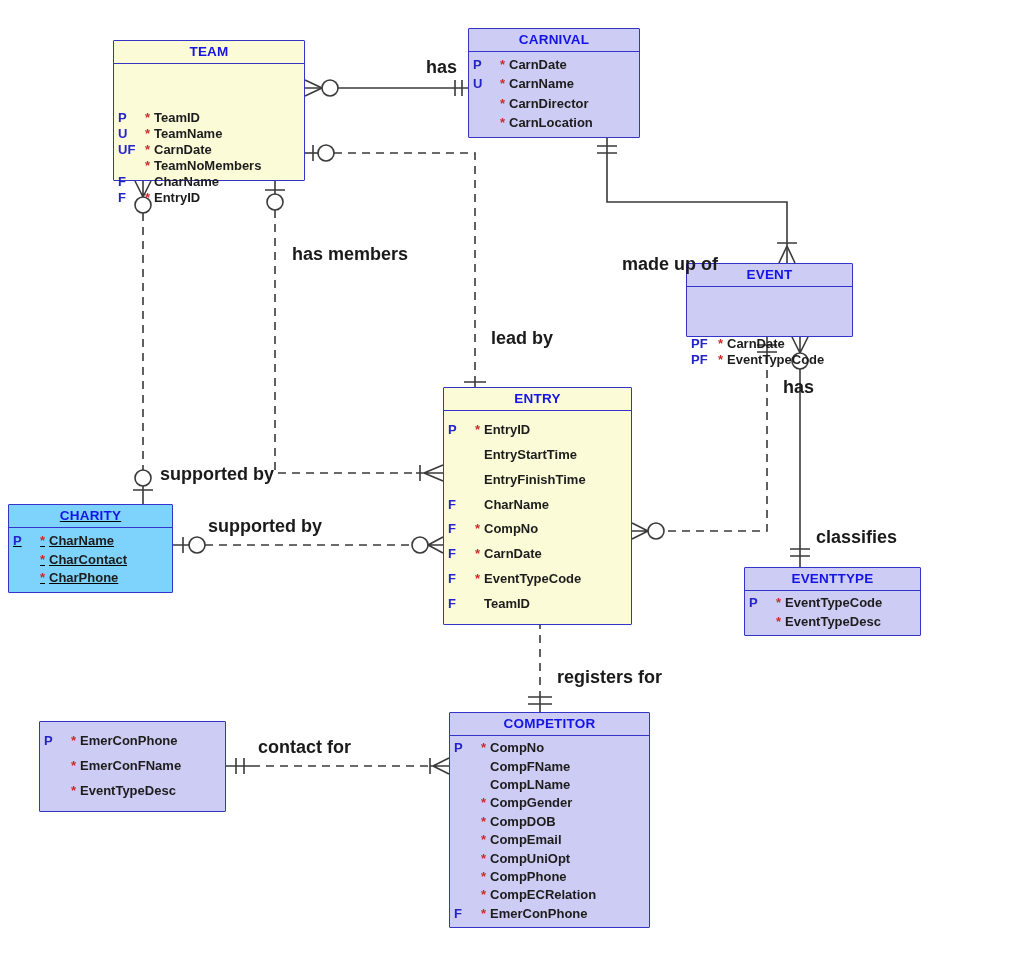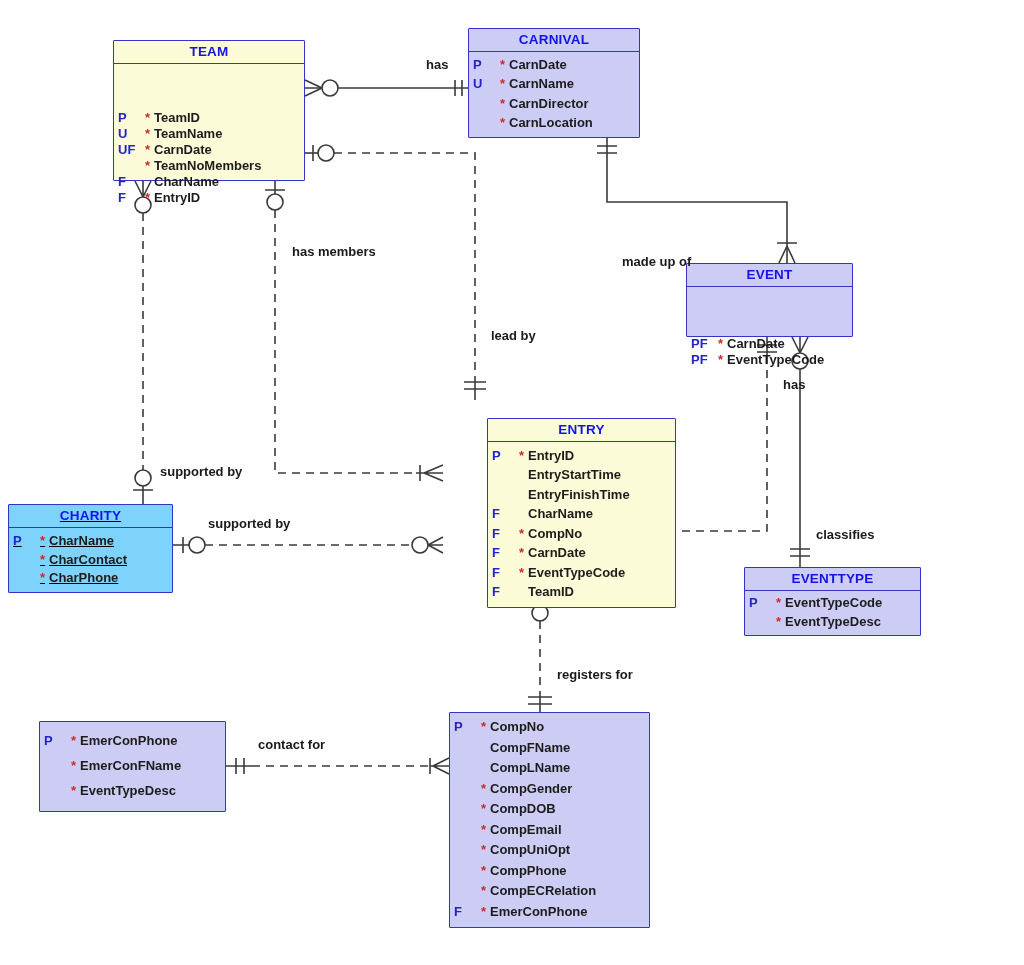--- a/index.html
+++ b/index.html
@@ -35,21 +35,21 @@
     justify-content:space-evenly;
     padding:2px 0 3px 0;
   }
   .arow{display:flex;align-items:center;font-size:13px;font-weight:600;line-height:16px;}
   .arow .k{flex:0 0 23px;padding-left:4px;color:var(--key_color,#2323cc);}
   .arow .s{flex:0 0 13px;color:var(--star_color,#cc2a2a);text-align:center;}
   .arow .n{flex:1;color:#1c1c1c;white-space:nowrap;}
 
   .rel-label{
     position:absolute;
-    font-size:13px;font-weight:600;
+    font-size:18px;font-weight:600;
     color:var(--label_color,#1a1a1a);
     white-space:nowrap;
     padding-left:12px;
   }
 </style>
 </head>
 <body>
 
 <div id="canvas">
 
@@ -199,21 +199,21 @@
           <span class="n">CharContact</span>
         </div>
         <div class="arow">
           <span class="k"></span>
           <span class="s">*</span>
           <span class="n">CharPhone</span>
         </div>
       </div>
   </div>
 
-  <div class="entity" style="left: 443px; top: 418px; width: 189px; height: 190px; background: rgb(252, 251, 216); margin-left: 44px;">
+  <div class="entity" style="left: 443px; top: 387px; width: 189px; height: 238px; background: rgb(252, 251, 216);">
     <div class="ehead">ENTRY</div>
     <div class="attrs">
         <div class="arow">
           <span class="k">P</span>
           <span class="s">*</span>
           <span class="n">EntryID</span>
         </div>
         <div class="arow">
           <span class="k"></span>
           <span class="s"></span>
@@ -282,20 +282,21 @@
         </div>
         <div class="arow">
           <span class="k"></span>
           <span class="s">*</span>
           <span class="n">EventTypeDesc</span>
         </div>
       </div>
   </div>
 
   <div class="entity" style="left: 449px; top: 712px; width: 201px; height: 216px; background: rgb(205, 204, 244);">
+    <div class="ehead">COMPETITOR</div>
     <div class="attrs">
         <div class="arow">
           <span class="k">P</span>
           <span class="s">*</span>
           <span class="n">CompNo</span>
         </div>
         <div class="arow">
           <span class="k"></span>
           <span class="s"></span>
           <span class="n">CompFName</span>

